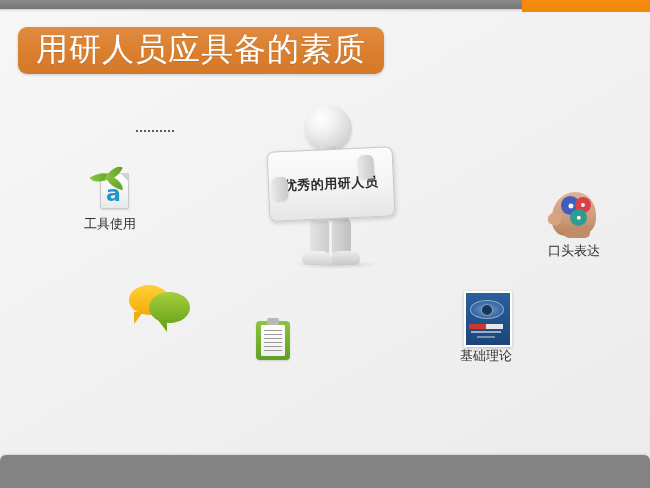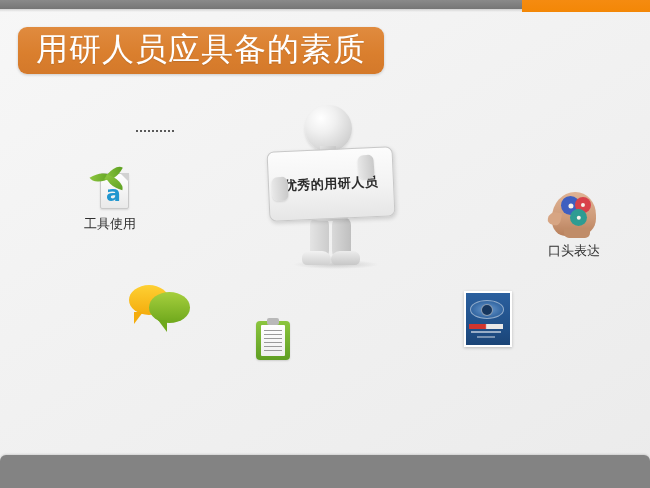--- a/index.html
+++ b/index.html
@@ -530,20 +530,21 @@
 
   <div class="node" style="left:442px; top:291px; width:88px;">
     <div class="node-art art-book">
       <div class="book-cover"></div>
       <div class="book-eye"></div>
       <div class="book-pupil"></div>
       <div class="book-title"></div>
       <div class="book-sub"></div>
       <div class="book-sub2"></div>
     </div>
+    <div class="node-label">基础理论</div>
   </div>
 
   <div class="node" style="left:529px; top:190px; width:90px;">
     <div class="node-art art-brain">
       <div class="head-shape"></div>
       <div class="head-nose"></div>
       <div class="head-neck"></div>
       <div class="gear gear-1"></div>
       <div class="gear gear-2"></div>
       <div class="gear gear-3"></div>

